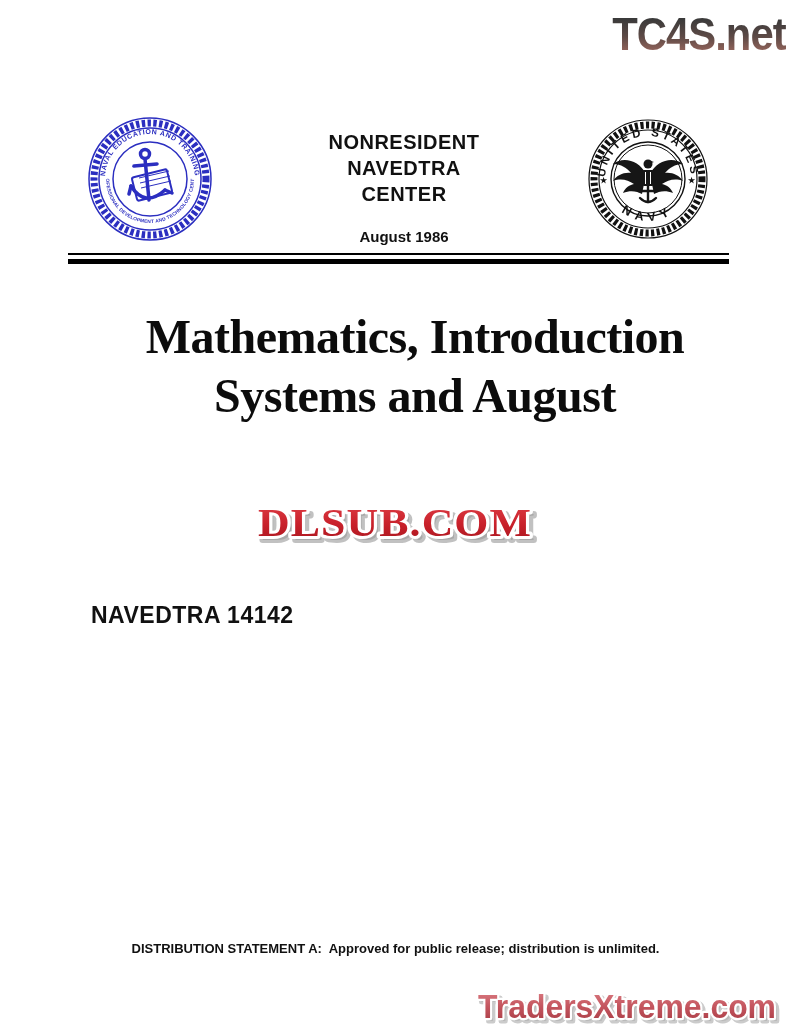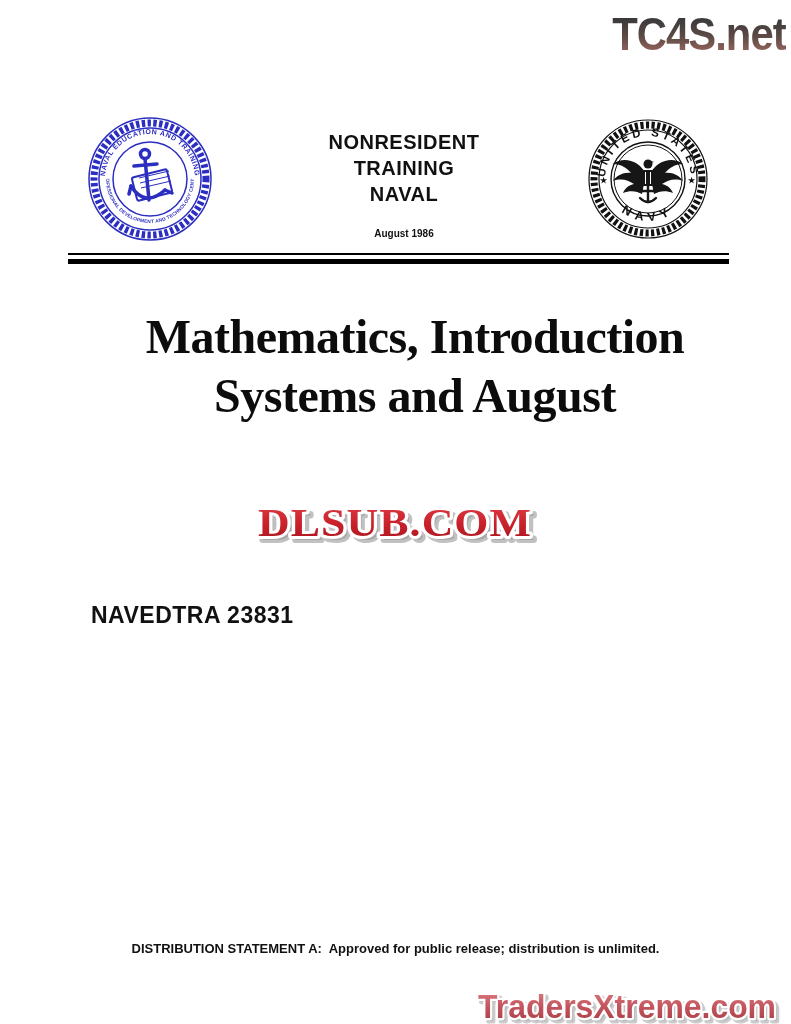--- a/index.html
+++ b/index.html
@@ -19,21 +19,21 @@
   }
   
   .seal{position:absolute;}
   .seal-left{left:87px;top:108px;}
   .seal-right{left:587px;top:110px;}
   .seal text{font-family:"Liberation Sans",sans-serif;font-weight:bold;}
   .course-block{
     position:absolute;left:288px;top:121px;width:232px;text-align:center;
   }
   .course-line{font-weight:bold;font-size:20px;line-height:26px;letter-spacing:0.5px;}
-  .course-date{font-weight:bold;font-size:10px;margin-top:21px;}
+  .course-date{font-weight:bold;font-size:15px;margin-top:21px;}
   
   .rule{position:absolute;background:#000;}
   .rule-thin{left:68px;top:245px;width:661px;height:2px;}
   .rule-thick{left:68px;top:251px;width:661px;height:5px;}
   
   .doc-title{
     position:absolute;left:90px;top:299px;width:650px;
     font-family:"Liberation Serif",serif;font-weight:bold;
     font-size:48px;line-height:59px;letter-spacing:-0.5px;color:#0c0c0c;text-align:center;
   }
@@ -87,22 +87,22 @@
         <line x1="47" y1="50" x2="70" y2="48"></line>
         <path d="M44,70 Q58,92 78,74"></path>
         <path d="M44,70 l-2,8"></path>
         <path d="M78,74 l7,3"></path>
       </g>
     </g>
   </svg>
 
   <div class="course-block">
     <div class="course-line">NONRESIDENT</div>
-    <div class="course-line">TRAINING</div>
-    <div class="course-line">NAVAL</div>
+    <div class="course-line">NAVEDTRA</div>
+    <div class="course-line">CENTER</div>
     <div class="course-date">August 1986</div>
   </div>
 
   <svg class="seal seal-right" width="122" height="122" viewBox="0 0 122 122">
     <circle cx="61" cy="61" r="59" fill="#ffffff" stroke="#111" stroke-width="1.2"></circle>
     <circle cx="61" cy="61" r="54" fill="none" stroke="#111" stroke-width="7" stroke-dasharray="3.2 2.4"></circle>
     <circle cx="61" cy="61" r="49" fill="#ffffff" stroke="#111" stroke-width="1.2"></circle>
     <circle cx="61" cy="61" r="37" fill="none" stroke="#111" stroke-width="1.4"></circle>
     <circle cx="61" cy="61" r="34" fill="none" stroke="#111" stroke-width="1"></circle>
     <defs>
@@ -147,21 +147,21 @@
       <linearGradient id="dlsubGrad" x1="0" y1="0" x2="0" y2="1">
         <stop offset="0" stop-color="#e04048"></stop>
         <stop offset="0.55" stop-color="#c8202a"></stop>
         <stop offset="1" stop-color="#a5161e"></stop>
       </linearGradient>
     </defs>
     <text x="12" y="46" font-size="40" textLength="274" lengthAdjust="spacingAndGlyphs" fill="#9b9b9b" stroke="#b7b7b7" stroke-width="6" paint-order="stroke" stroke-linejoin="round" opacity="0.85">DLSUB.COM</text>
     <text x="8" y="42" font-size="40" textLength="274" lengthAdjust="spacingAndGlyphs" fill="url(#dlsubGrad)" stroke="#ffffff" stroke-width="6" paint-order="stroke" stroke-linejoin="round">DLSUB.COM</text>
   </svg>
 
-  <div class="doc-number">NAVEDTRA 23831</div>
+  <div class="doc-number">NAVEDTRA 14142</div>
 
   <div class="distribution">DISTRIBUTION STATEMENT A:  Approved for public release; distribution is unlimited.</div>
 
   <svg class="wm-svg wm-traders" width="316" height="48" viewBox="0 0 316 48">
     <defs>
       <linearGradient id="tradGrad" x1="0" y1="0" x2="0" y2="1">
         <stop offset="0" stop-color="#dd8187"></stop>
         <stop offset="0.5" stop-color="#c4555e"></stop>
         <stop offset="1" stop-color="#a63a43"></stop>
       </linearGradient>

